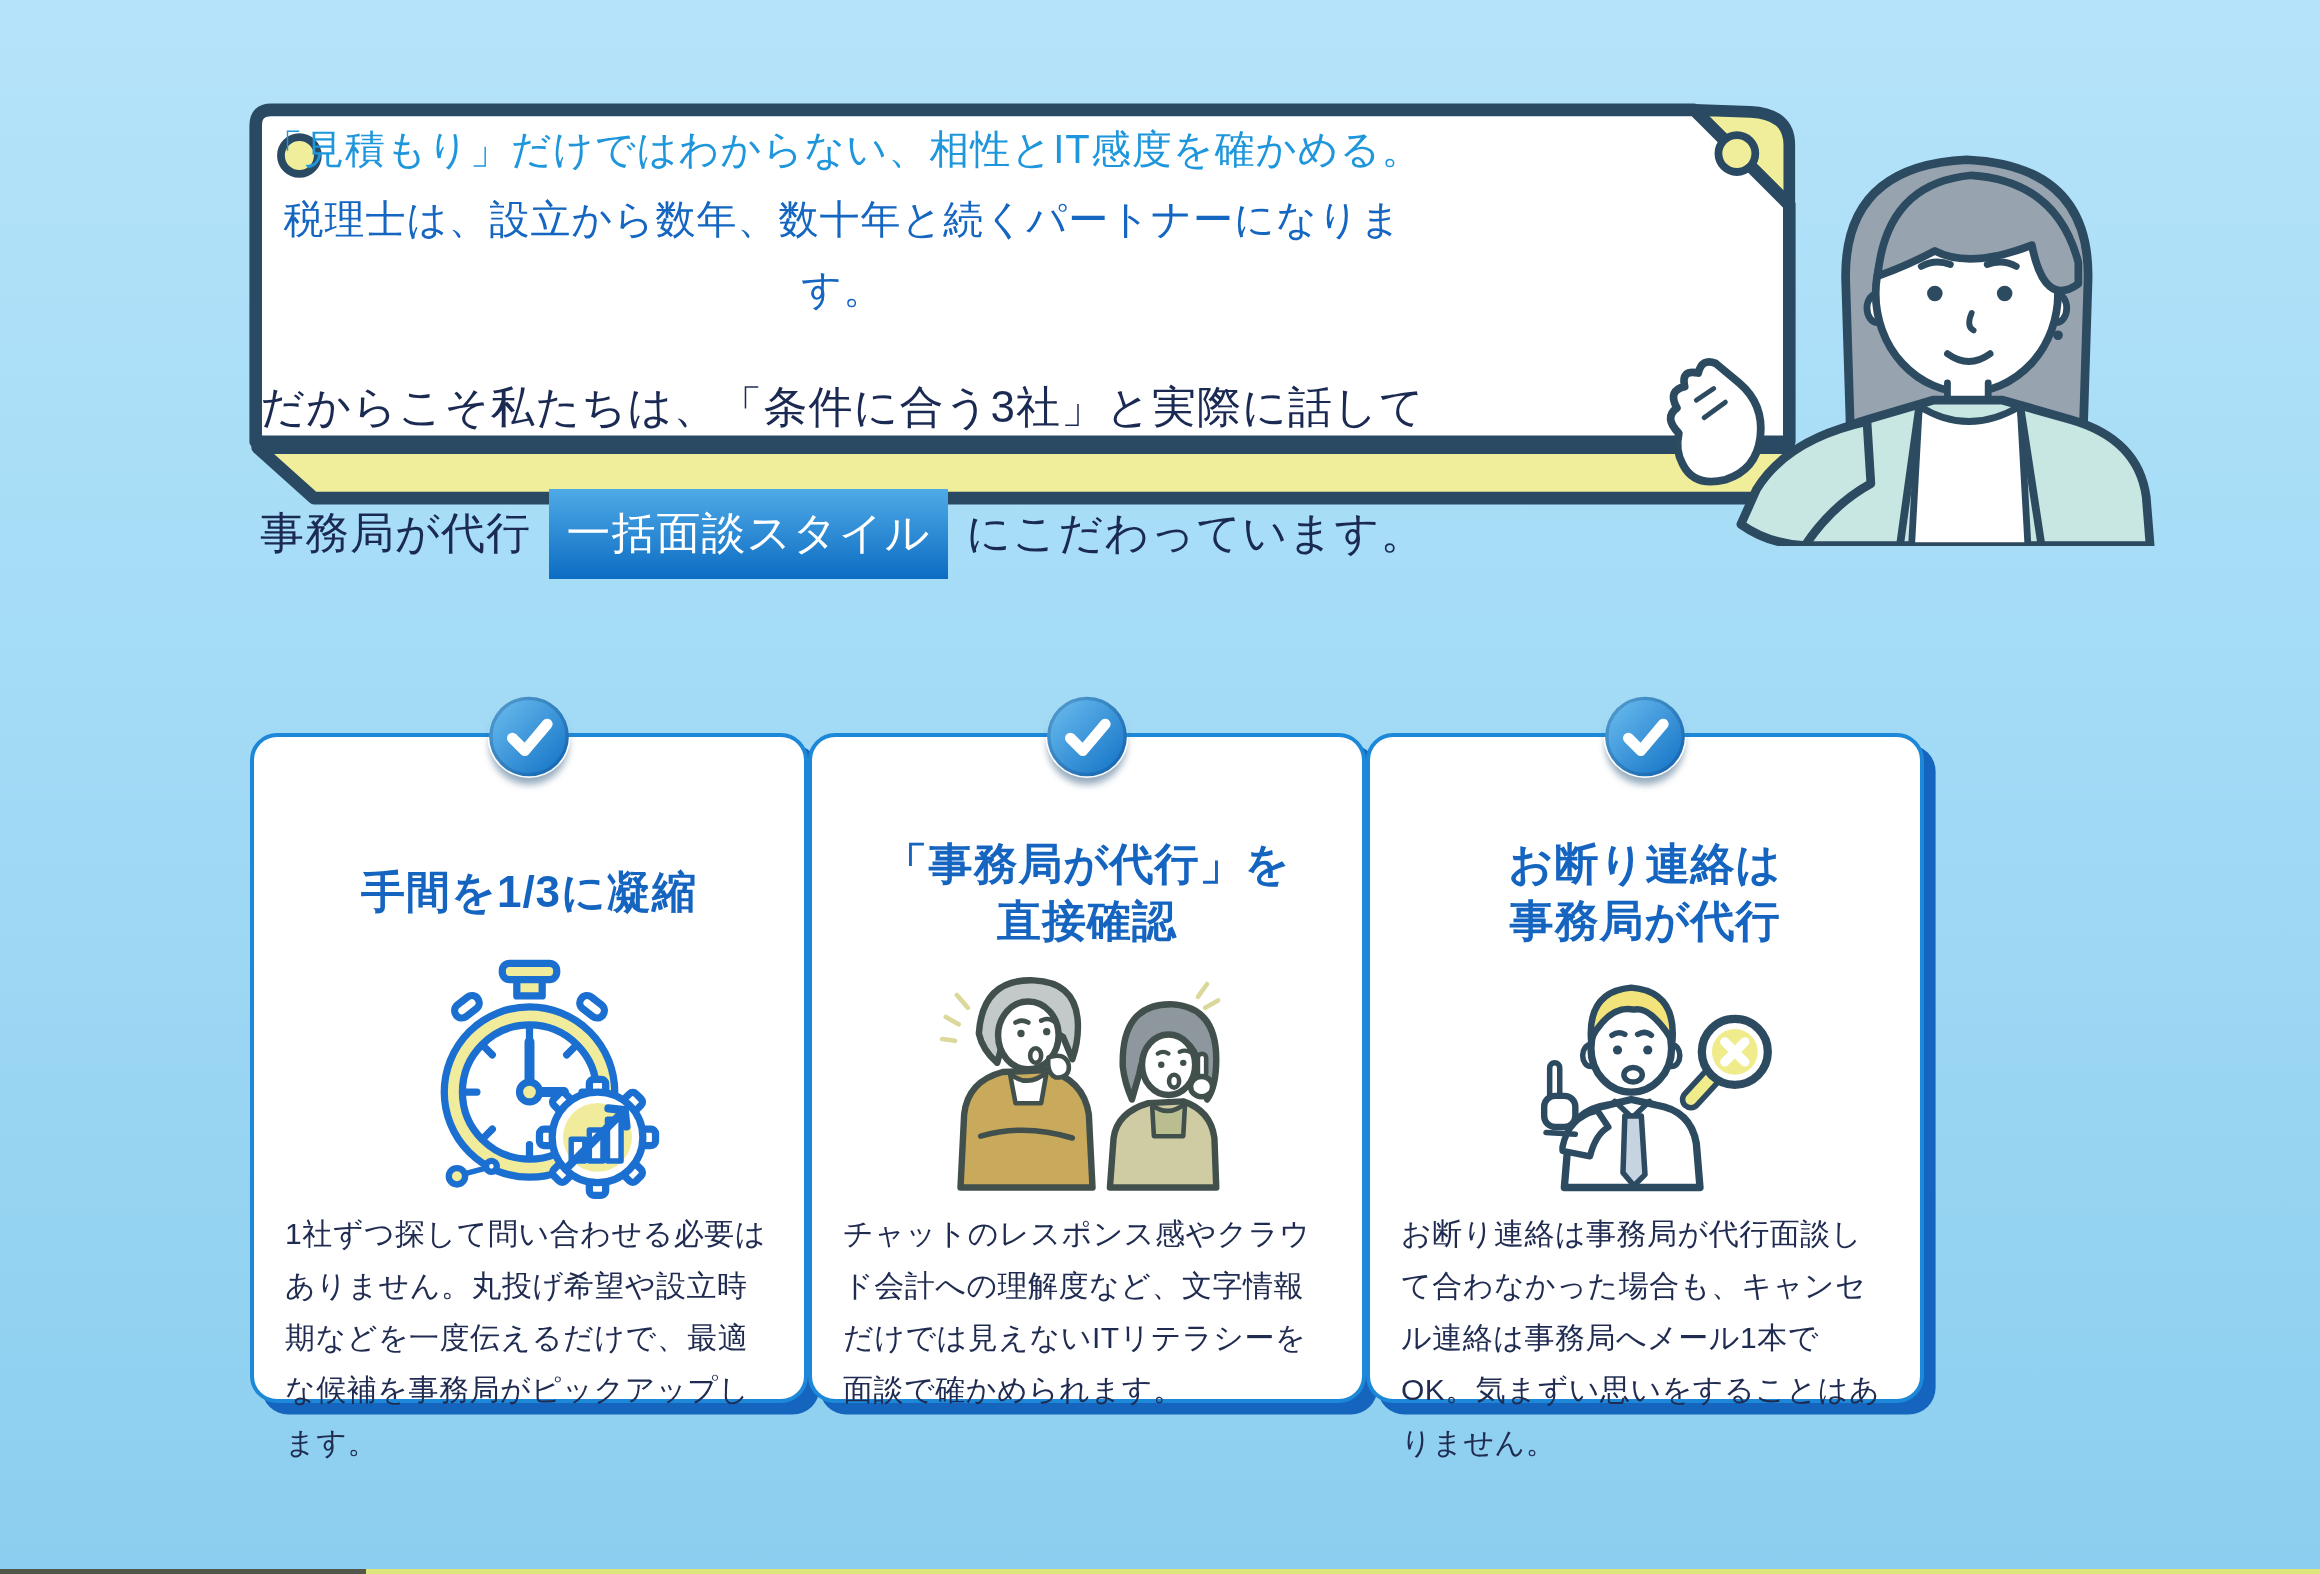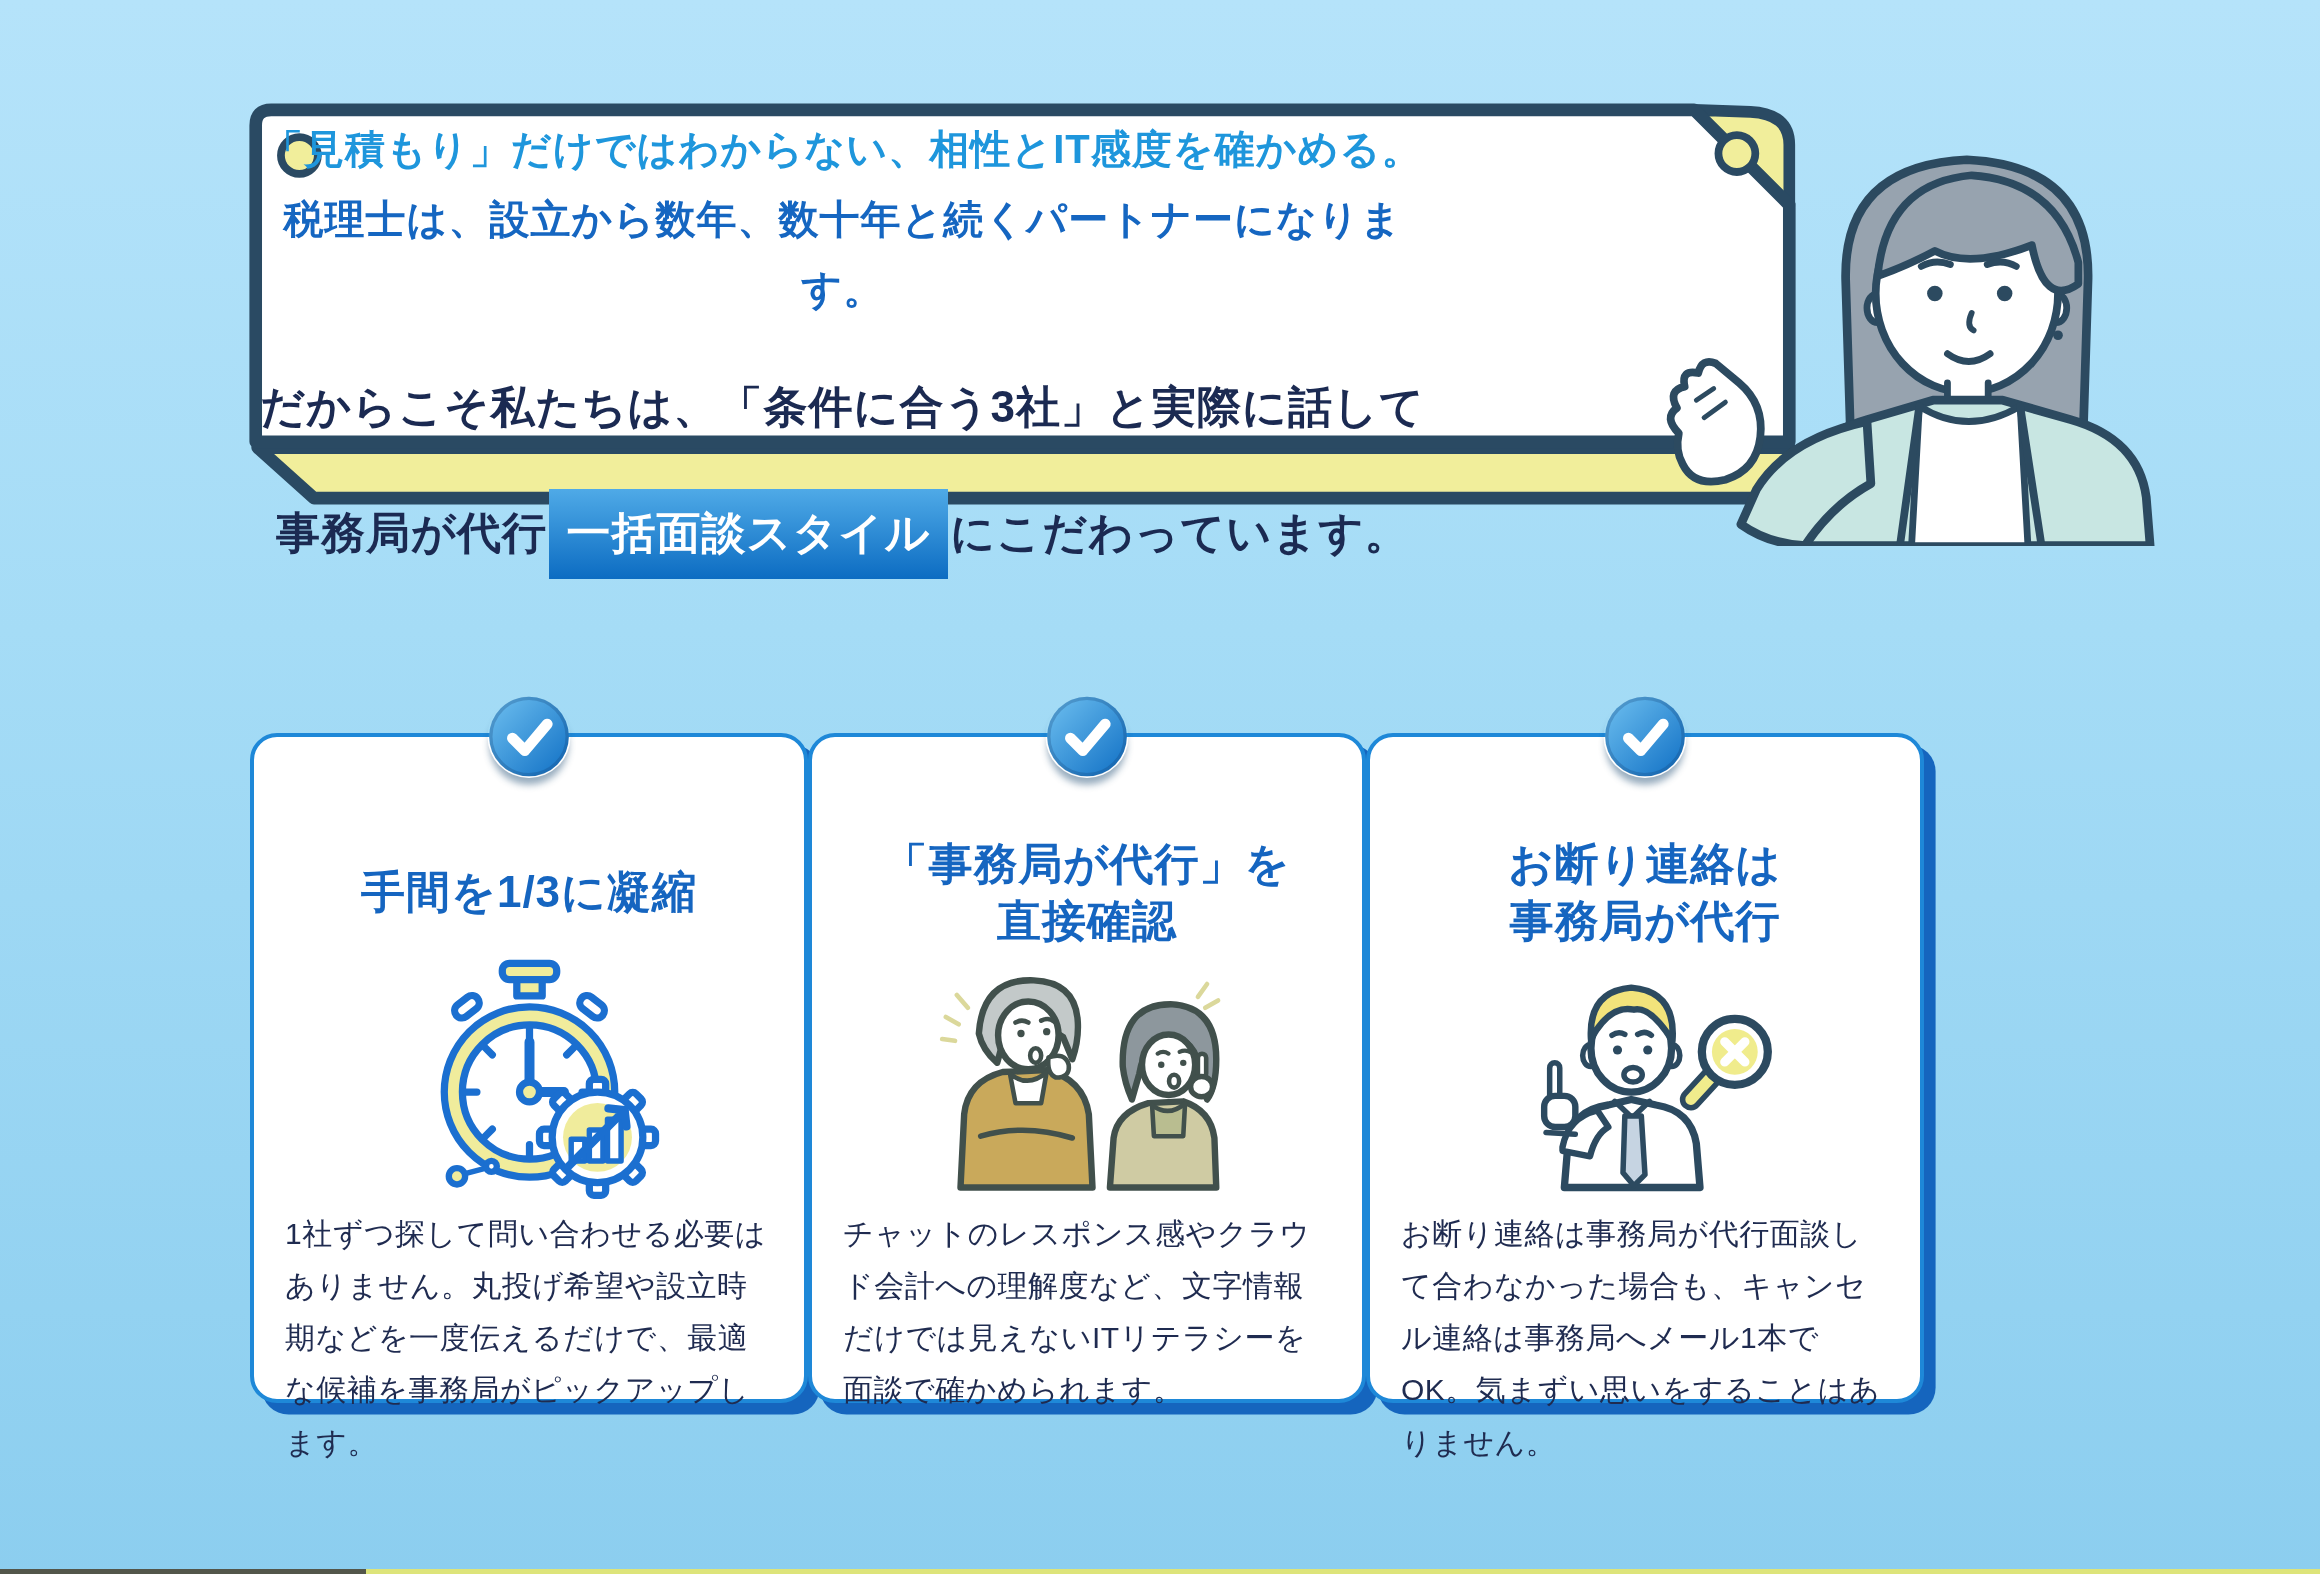--- a/index.html
+++ b/index.html
@@ -3,26 +3,26 @@
 <meta charset="utf-8">
 <style>
   html,body{margin:0;padding:0;}
   body{font-family:"Liberation Sans","DejaVu Sans",sans-serif;}
   .stage{position:relative;width:2320px;height:1575px;overflow:hidden;
          background:linear-gradient(180deg,#B5E3FA 0%,#A5DCF6 40%,#8CCEEF 100%);}
 
   
   .banner{position:absolute;left:246px;top:100px;width:1553px;height:408px;z-index:1;}
   .banner svg{position:absolute;left:0;top:0;}
-  .banner-text{position:absolute;left:9.7px;top:13.6px;width:1174px;text-align:center;z-index:2;font-weight:bold;}
+  .banner-text{position:absolute;left:9.7px;top:13.6px;width:1174px;text-align:center;z-index:2;font-weight:normal;}
   .bl1{font-size:40px;line-height:1.75;color:#1E96DC;letter-spacing:1px;}
   .bl2{font-size:40px;line-height:1.75;color:#1566C1;letter-spacing:1px;}
   .bl34{margin-top:43px;font-size:44px;line-height:1.8;color:#1B2A52;letter-spacing:1px;}
   .hl{display:inline-block;color:#FFFFFF;background:linear-gradient(180deg,#4FAAE7,#0C6CC2);
-      padding:3.9px 17.5px 6.8px;margin:0 2px;}
+      padding:3.9px 17.5px 6.8px;margin:0 18px;}
 
   
   .woman{position:absolute;left:1642px;top:109px;width:640px;height:437px;z-index:5;}
 
   
   .cards{position:absolute;left:250px;top:733px;display:flex;z-index:2;}
   .card{position:relative;box-sizing:border-box;width:558px;height:670px;background:#fff;
         border:4.9px solid #1E88D8;border-radius:27px;box-shadow:11.6px 11.6px 0 #1565BE;}
   .badge{position:absolute;left:50%;top:-42px;transform:translateX(-50%);width:83px;height:83px;
          border-radius:50%;box-shadow:0 8.7px 7.8px -1.9px rgba(25,70,110,.45);}

